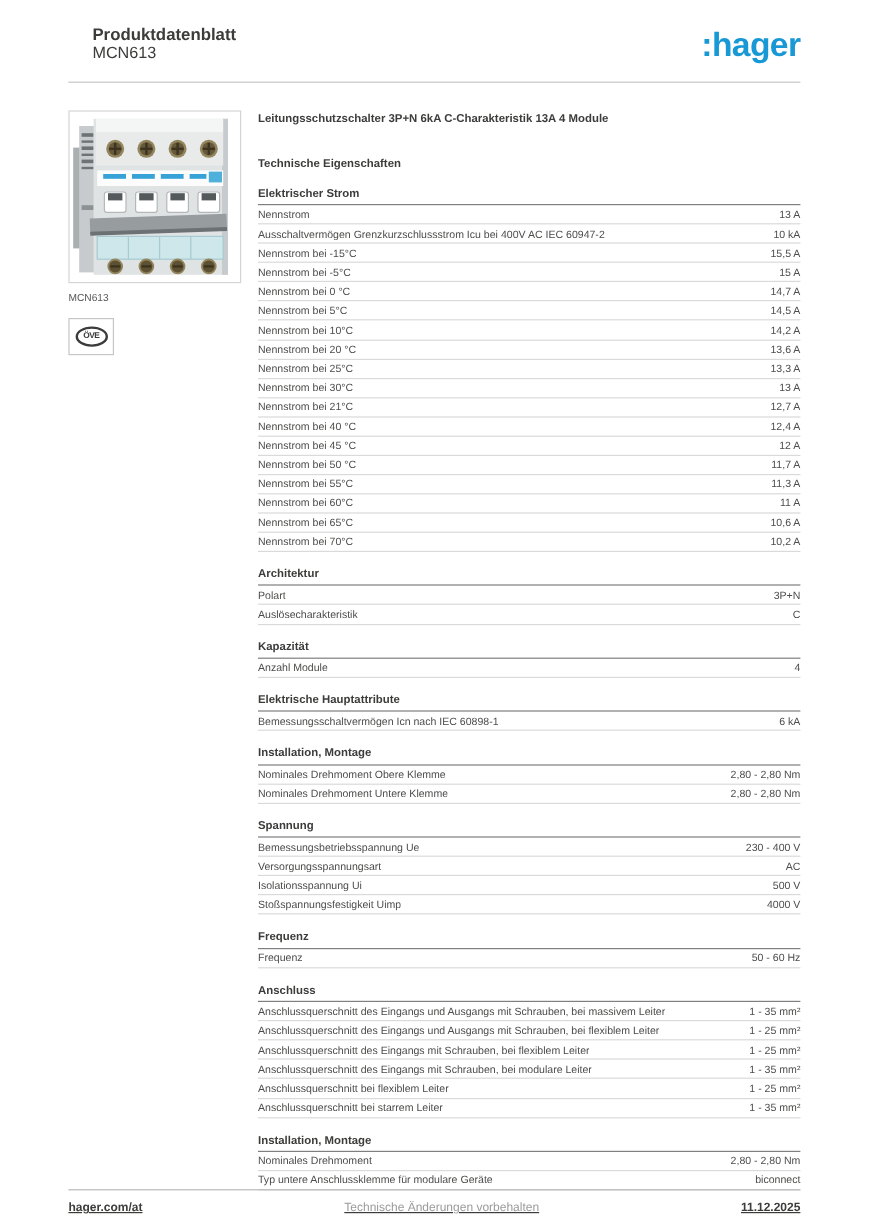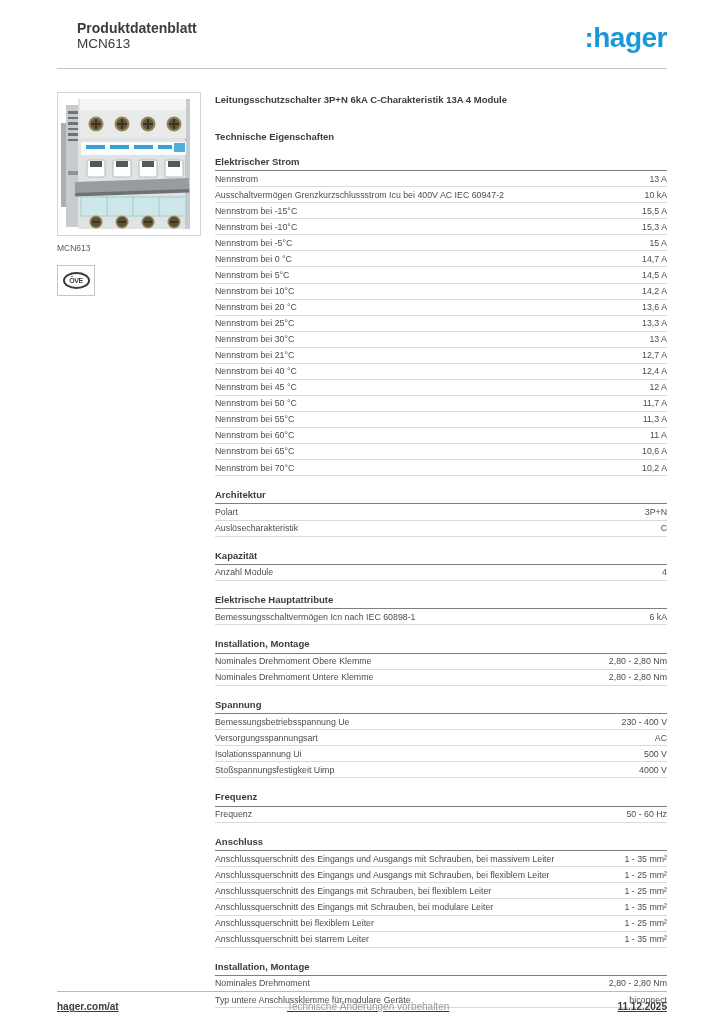--- a/index.html
+++ b/index.html
@@ -168,24 +168,20 @@
   <div class="spec-row">
     <span class="spec-label">Ausschaltvermögen Grenzkurzschlussstrom Icu bei 400V AC IEC 60947-2</span>
     <span class="spec-value">10 kA</span>
   </div>
 
   <div class="spec-row">
     <span class="spec-label">Nennstrom bei -15°C</span>
     <span class="spec-value">15,5 A</span>
   </div>
 
-  <div class="spec-row">
-    <span class="spec-label">Nennstrom bei -10°C</span>
-    <span class="spec-value">15,3 A</span>
-  </div>
 
   <div class="spec-row">
     <span class="spec-label">Nennstrom bei -5°C</span>
     <span class="spec-value">15 A</span>
   </div>
 
   <div class="spec-row">
     <span class="spec-label">Nennstrom bei 0 °C</span>
     <span class="spec-value">14,7 A</span>
   </div>

